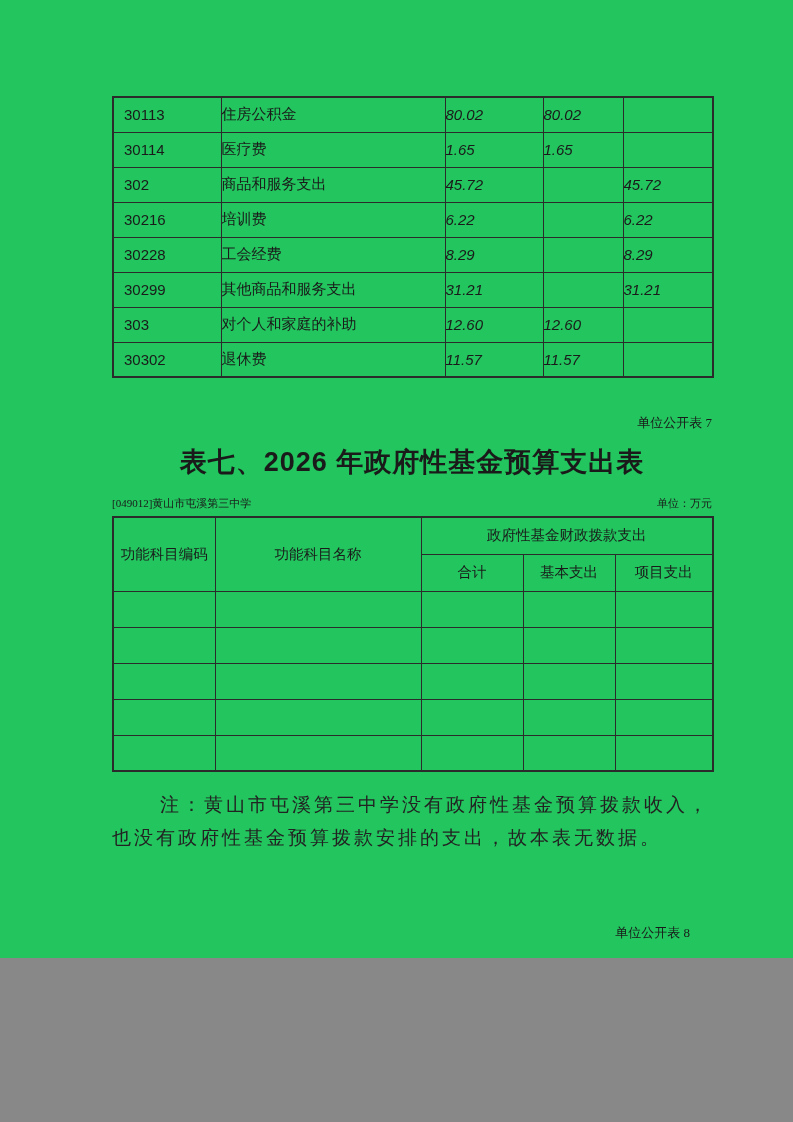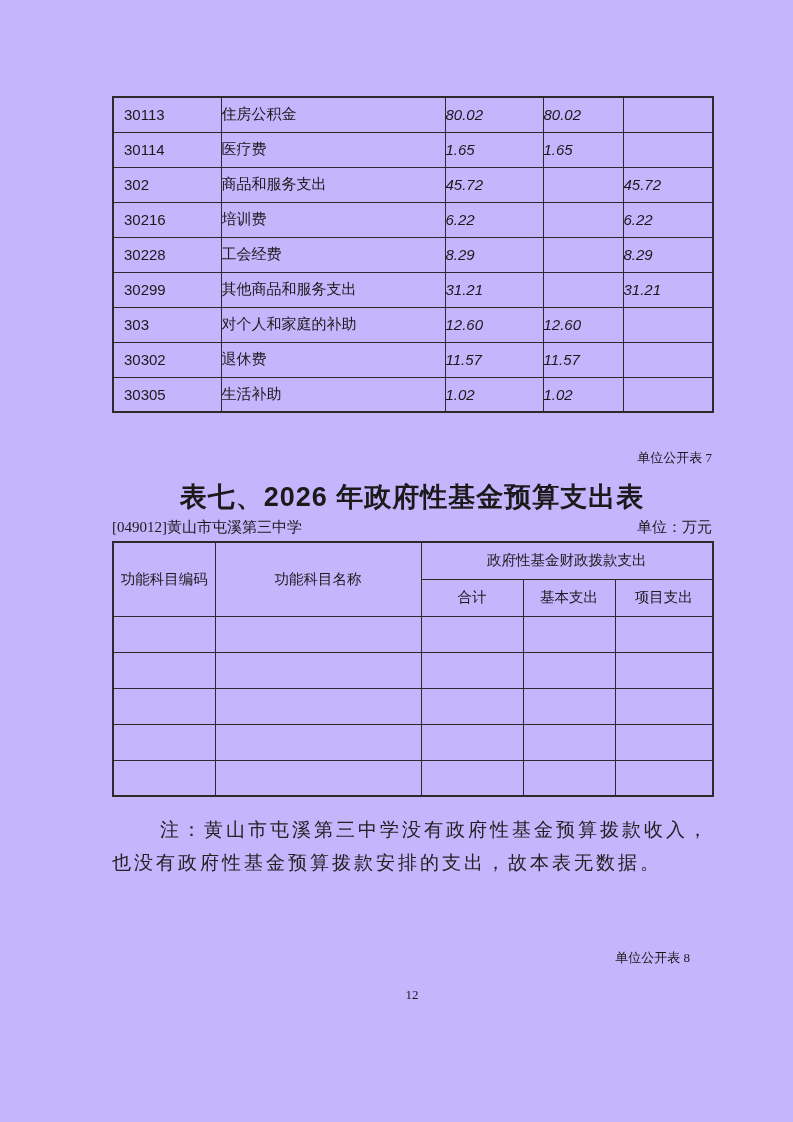--- a/index.html
+++ b/index.html
@@ -1,21 +1,21 @@
 <!DOCTYPE html>
 <html><head>
 <meta charset="utf-8">
 <style>
   * { box-sizing: border-box; }
   html, body { margin: 0; padding: 0; background: #888; }
   .page {
     position: relative;
     width: 793px;
-    height: 1122px;
-    background: #c4b5fd;
+    height: 958px;
+    background: #22c55e;
     margin: 0 auto;
     font-family: "Liberation Sans", sans-serif;
     color: #1a1a1a;
     overflow: hidden;
   }
   .content {
     position: absolute;
     left: 112px;
     top: 0;
     width: 600px;
@@ -52,25 +52,25 @@
   }
   .doc-title {
     margin-top: 12px;
     text-align: center;
     font-size: 27px;
     font-weight: bold;
     letter-spacing: 1px;
     line-height: 36px;
   }
   .org-row {
-    margin-top: 4px;
+    margin-top: 14px;
     display: flex;
     justify-content: space-between;
-    align-items: flex-end;
-    font-size: 15px;
+    align-items: center;
+    font-size: 11px;
     font-family: "Liberation Serif", serif;
     height: 18px;
   }
 
   .t2 { margin-top: 4px; }
   .t2 .hdr td { height: 37px; text-align: center; font-size: 14.5px; font-family: "Liberation Serif", serif; margin-left: 24px; }
   .t2 .empty td { height: 36px; }
 
   .note {
     margin-top: 16px;
@@ -158,27 +158,20 @@
           <td class="cell-name">对个人和家庭的补助</td>
           <td class="cell-num">12.60</td>
           <td class="cell-num">12.60</td>
           <td class="cell-num"></td>
         </tr>
         <tr>
           <td class="cell-code">30302</td>
           <td class="cell-name">退休费</td>
           <td class="cell-num">11.57</td>
           <td class="cell-num">11.57</td>
-          <td class="cell-num"></td>
-        </tr>
-        <tr>
-          <td class="cell-code">30305</td>
-          <td class="cell-name">生活补助</td>
-          <td class="cell-num">1.02</td>
-          <td class="cell-num">1.02</td>
           <td class="cell-num"></td>
         </tr>
       </tbody>
     </table>
 
     <div class="sheet-label">单位公开表 7</div>
 
     <div class="doc-title">表七、2026 年政府性基金预算支出表</div>
 
     <div class="org-row">

